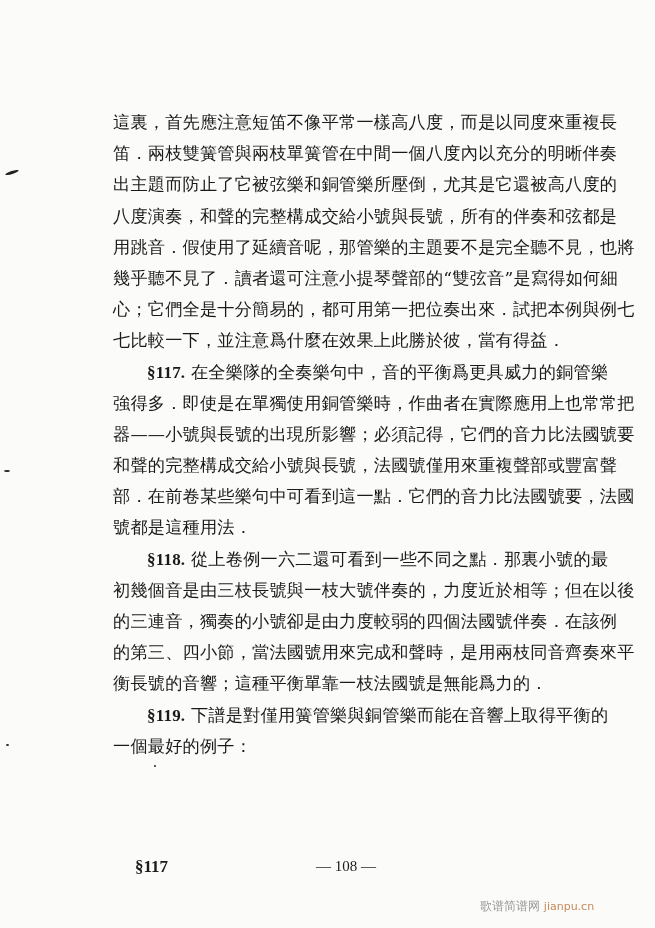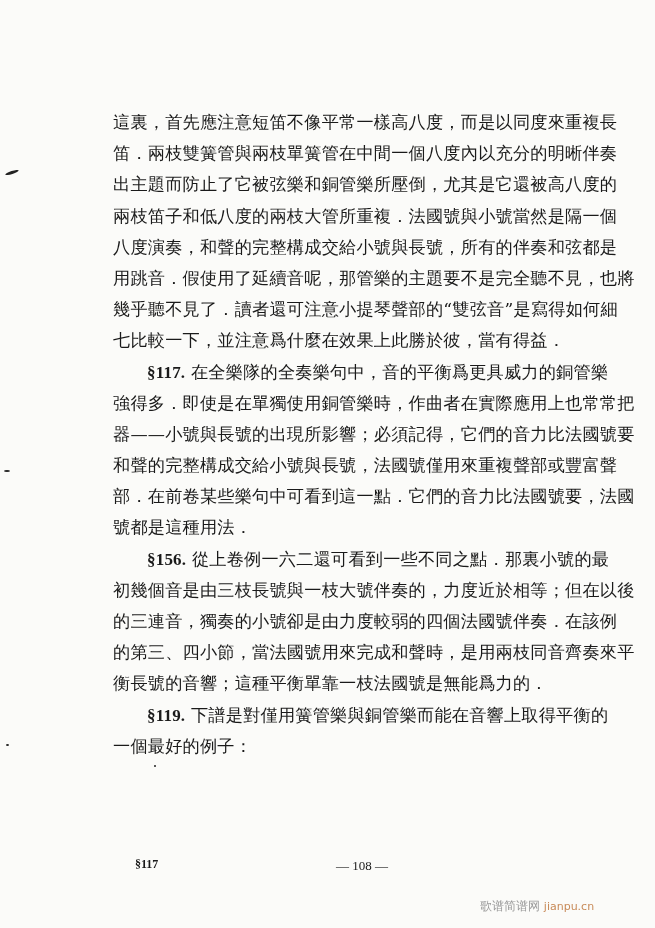--- a/index.html
+++ b/index.html
@@ -12,25 +12,25 @@
   .page { position: absolute; left: 0; top: 0; width: 655px; height: 668px; }
   .body-text { position: absolute; left: 113px; top: 107px; width: 440px; }
   .line {
     height: 31.2px; line-height: 31.2px; font-size: 17.2px;
     white-space: nowrap; overflow: visible; letter-spacing: 0.2px;
   }
   .line.indent { padding-left: 34px; }
   .sec-num { font-weight: bold; font-family: "Liberation Serif", serif; font-size: 17px; text-align: center; }
   .footer-sec {
     position: absolute; left: 135px; top: 857px;
-    font-size: 12px; font-weight: bold; font-family: "Liberation Serif", serif; text-align: center;
+    font-size: 17px; font-weight: bold; font-family: "Liberation Serif", serif; text-align: center;
   }
   .page-num {
     position: absolute; left: 316px; top: 858px;
-    font-size: 13px; font-family: "Liberation Serif", serif; margin-left: 20px;
+    font-size: 15px; font-family: "Liberation Serif", serif;
   }
   .watermark {
     position: absolute; left: 480px; top: 898px;
     font-size: 12px; color: #9a9a9a; font-family: "DejaVu Sans", sans-serif;
   }
   .watermark .url { color: #c88a58; font-size: 11px; }
   .mark { position: absolute; background: #222; border-radius: 50%; }
 </style>
 </head>
 <body>
@@ -40,38 +40,38 @@
   <div class="mark" style="left:5px;top:171px;width:14px;height:3px;transform:rotate(-18deg);"></div>
   <div class="mark" style="left:4px;top:470px;width:6px;height:2px;"></div>
   <div class="mark" style="left:6px;top:744px;width:3px;height:2px;"></div>
   <div class="mark" style="left:154px;top:765px;width:2px;height:2px;"></div>
 
   <div class="body-text">
 
     <div class="line">這裏，首先應注意短笛不像平常一樣高八度，而是以同度來重複長</div>
     <div class="line">笛．兩枝雙簧管與兩枝單簧管在中間一個八度內以充分的明晰伴奏</div>
     <div class="line">出主題而防止了它被弦樂和銅管樂所壓倒，尤其是它還被高八度的</div>
-    <div class="line">兩枝笛子和低八度的兩枝大管所重複．法國號與小號當然是隔一個</div>
     <div class="line">八度演奏，和聲的完整構成交給小號與長號，所有的伴奏和弦都是</div>
     <div class="line">用跳音．假使用了延續音呢，那管樂的主題要不是完全聽不見，也將</div>
     <div class="line">幾乎聽不見了．讀者還可注意小提琴聲部的“雙弦音”是寫得如何細</div>
+    <div class="line">心；它們全是十分簡易的，都可用第一把位奏出來．試把本例與例七</div>
     <div class="line">七比較一下，並注意爲什麼在效果上此勝於彼，當有得益．</div>
 
     <div class="line indent">
       <span class="sec-num">§117.</span>
       <span>在全樂隊的全奏樂句中，音的平衡爲更具威力的銅管樂</span>
     </div>
     <div class="line">強得多．即使是在單獨使用銅管樂時，作曲者在實際應用上也常常把</div>
     <div class="line">器——小號與長號的出現所影響；必須記得，它們的音力比法國號要</div>
     <div class="line">和聲的完整構成交給小號與長號，法國號僅用來重複聲部或豐富聲</div>
     <div class="line">部．在前卷某些樂句中可看到這一點．它們的音力比法國號要，法國</div>
     <div class="line">號都是這種用法．</div>
 
     <div class="line indent">
-      <span class="sec-num">§156.</span>
+      <span class="sec-num">§118.</span>
       <span>從上卷例一六二還可看到一些不同之點．那裏小號的最</span>
     </div>
     <div class="line">初幾個音是由三枝長號與一枝大號伴奏的，力度近於相等；但在以後</div>
     <div class="line">的三連音，獨奏的小號卻是由力度較弱的四個法國號伴奏．在該例</div>
     <div class="line">的第三、四小節，當法國號用來完成和聲時，是用兩枝同音齊奏來平</div>
     <div class="line">衡長號的音響；這種平衡單靠一枝法國號是無能爲力的．</div>
 
     <div class="line indent">
       <span class="sec-num">§119.</span>
       <span>下譜是對僅用簧管樂與銅管樂而能在音響上取得平衡的</span>

